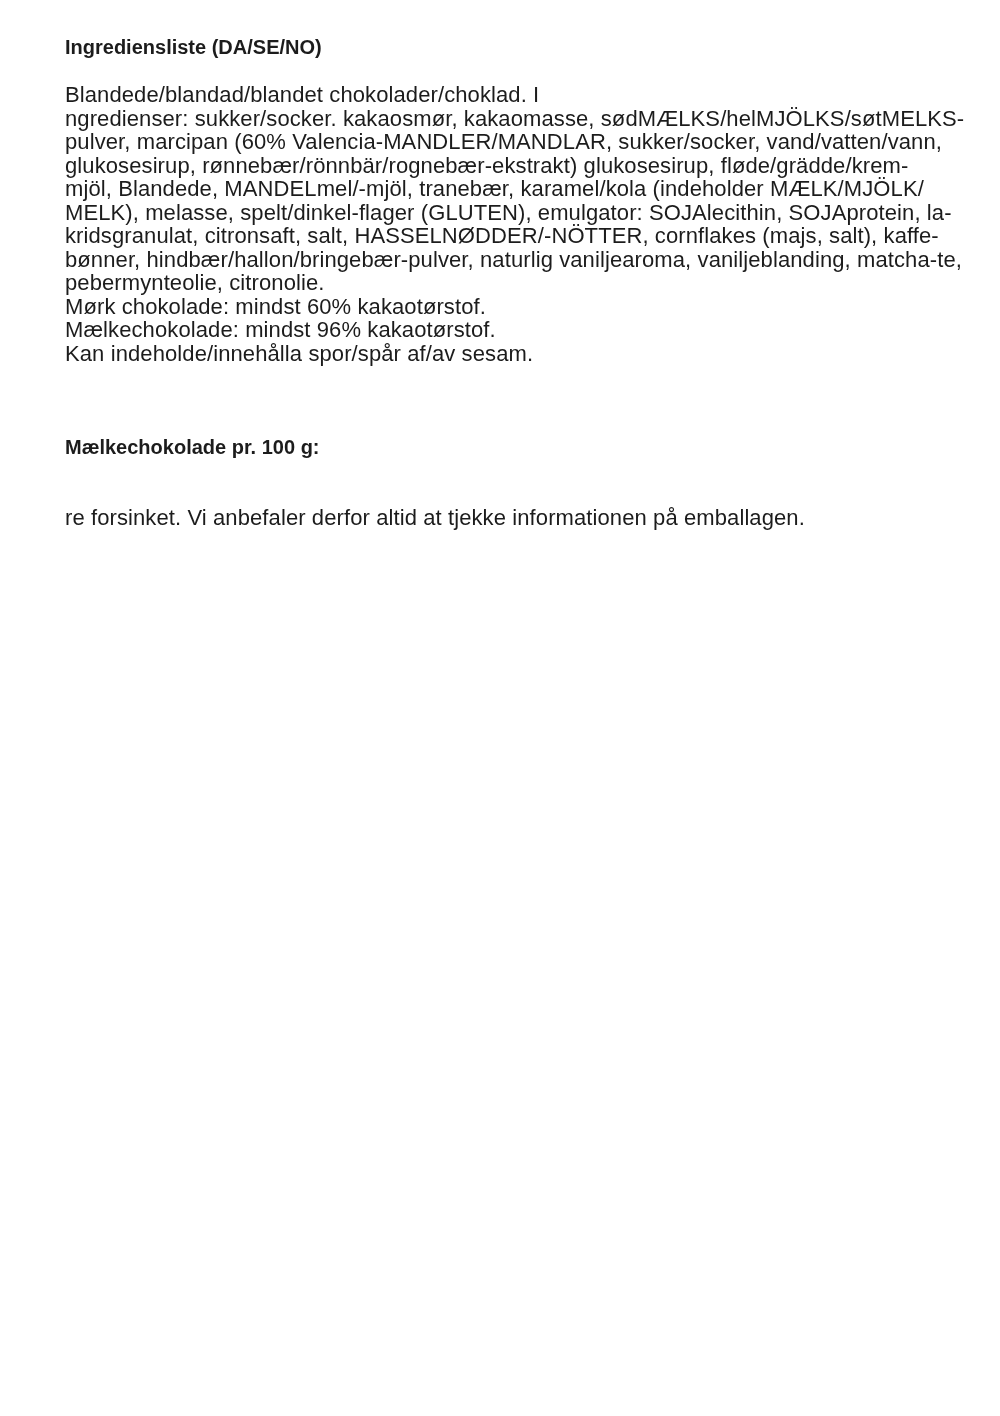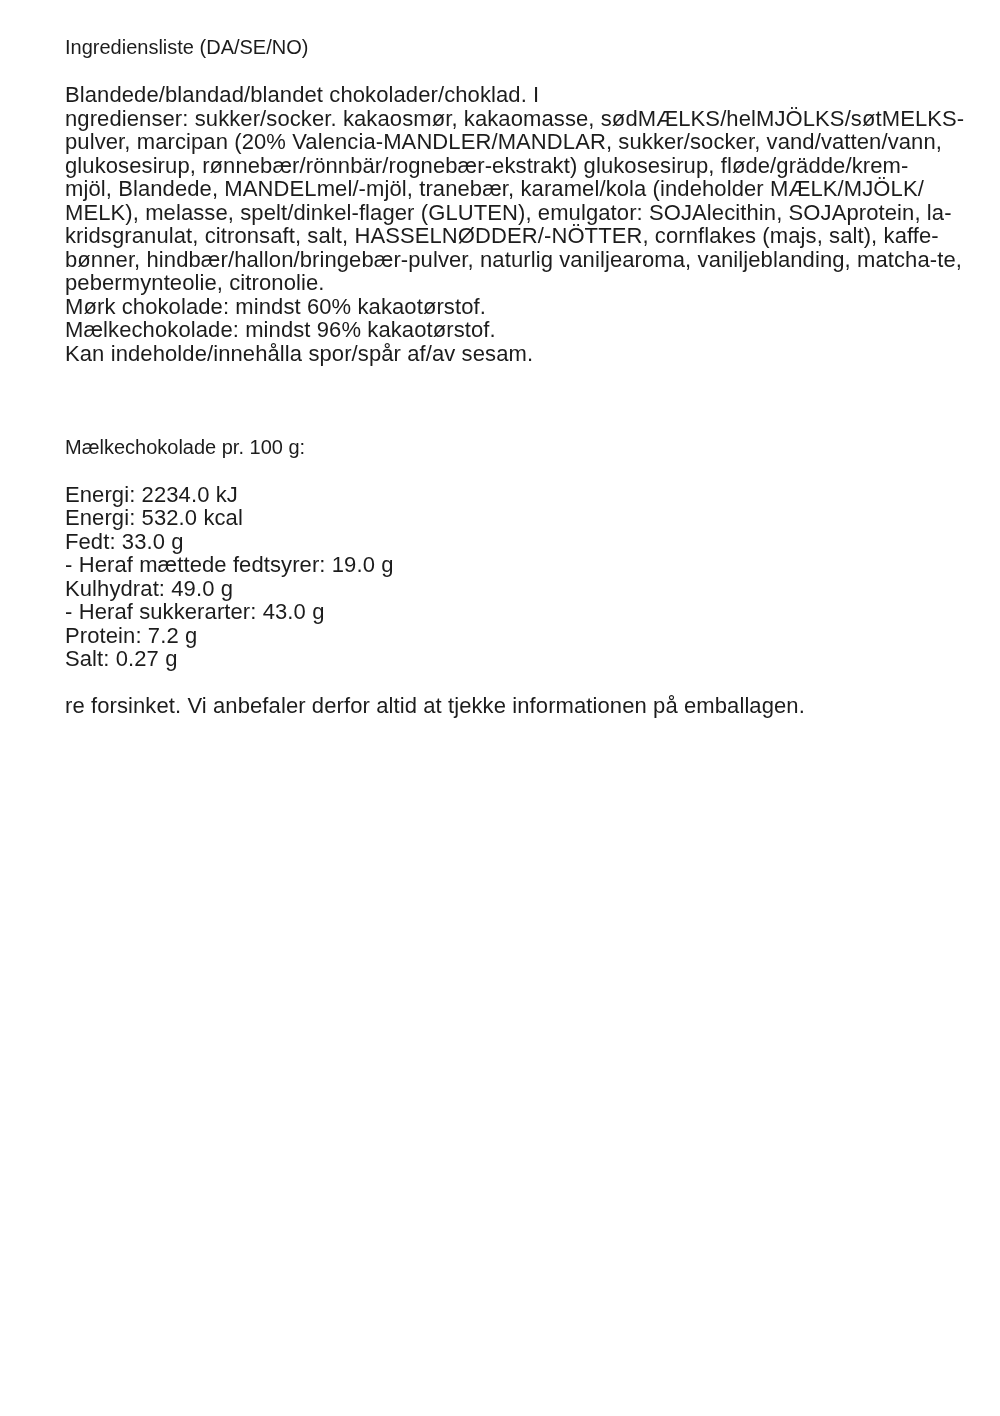--- a/index.html
+++ b/index.html
@@ -9,21 +9,21 @@
     width: 1000px;
     height: 1416px;
     background: #ffffff;
     font-family: "Liberation Sans", "DejaVu Sans", sans-serif;
     color: #1c1c1c;
     padding: 36px 58px 0 65px;
     overflow: hidden;
   }
   .h-bold {
     font-size: 20px;
-    font-weight: normal;
+    font-weight: bold;
     line-height: 23.5px;
     white-space: nowrap;
   }
   .txt-line {
     font-size: 22px;
     font-weight: normal;
     line-height: 23.5px;
     white-space: nowrap;
     letter-spacing: 0.1px;
   }
@@ -35,48 +35,38 @@
 
 <div class="page">
 
   <div class="h-bold">Ingrediensliste (DA/SE/NO)</div>
 
   <div class="gap-1"></div>
 
   <div>
     <div class="txt-line">Blandede/blandad/blandet chokolader/choklad. I</div>
     <div class="txt-line">ngredienser: sukker/socker. kakaosmør, kakaomasse, sødMÆLKS/helMJÖLKS/søtMELKS-</div>
-    <div class="txt-line">pulver, marcipan (20% Valencia-MANDLER/MANDLAR, sukker/socker, vand/vatten/vann,</div>
+    <div class="txt-line">pulver, marcipan (60% Valencia-MANDLER/MANDLAR, sukker/socker, vand/vatten/vann,</div>
     <div class="txt-line">glukosesirup, rønnebær/rönnbär/rognebær-ekstrakt) glukosesirup, fløde/grädde/krem-</div>
     <div class="txt-line">mjöl, Blandede, MANDELmel/-mjöl, tranebær, karamel/kola (indeholder MÆLK/MJÖLK/</div>
     <div class="txt-line">MELK), melasse, spelt/dinkel-flager (GLUTEN), emulgator: SOJAlecithin, SOJAprotein, la-</div>
     <div class="txt-line">kridsgranulat, citronsaft, salt, HASSELNØDDER/-NÖTTER, cornflakes (majs, salt), kaffe-</div>
     <div class="txt-line">bønner, hindbær/hallon/bringebær-pulver, naturlig vaniljearoma, vaniljeblanding, matcha-te,</div>
     <div class="txt-line">pebermynteolie, citronolie.</div>
     <div class="txt-line">Mørk chokolade: mindst 60% kakaotørstof.</div>
     <div class="txt-line">Mælkechokolade: mindst 96% kakaotørstof.</div>
     <div class="txt-line">Kan indeholde/innehålla spor/spår af/av sesam.</div>
   </div>
 
   <div class="gap-3"></div>
 
   <div class="h-bold">Mælkechokolade pr. 100 g:</div>
 
   <div class="gap-1"></div>
 
-  <div>
-    <div class="txt-line">Energi: 2234.0 kJ</div>
-    <div class="txt-line">Energi: 532.0 kcal</div>
-    <div class="txt-line">Fedt: 33.0 g</div>
-    <div class="txt-line">- Heraf mættede fedtsyrer: 19.0 g</div>
-    <div class="txt-line">Kulhydrat: 49.0 g</div>
-    <div class="txt-line">- Heraf sukkerarter: 43.0 g</div>
-    <div class="txt-line">Protein: 7.2 g</div>
-    <div class="txt-line">Salt: 0.27 g</div>
-  </div>
 
   <div class="gap-1"></div>
 
   <div>
     <div class="txt-line">re forsinket. Vi anbefaler derfor altid at tjekke informationen på emballagen.</div>
   </div>
 
 </div>
 
 </body></html>

